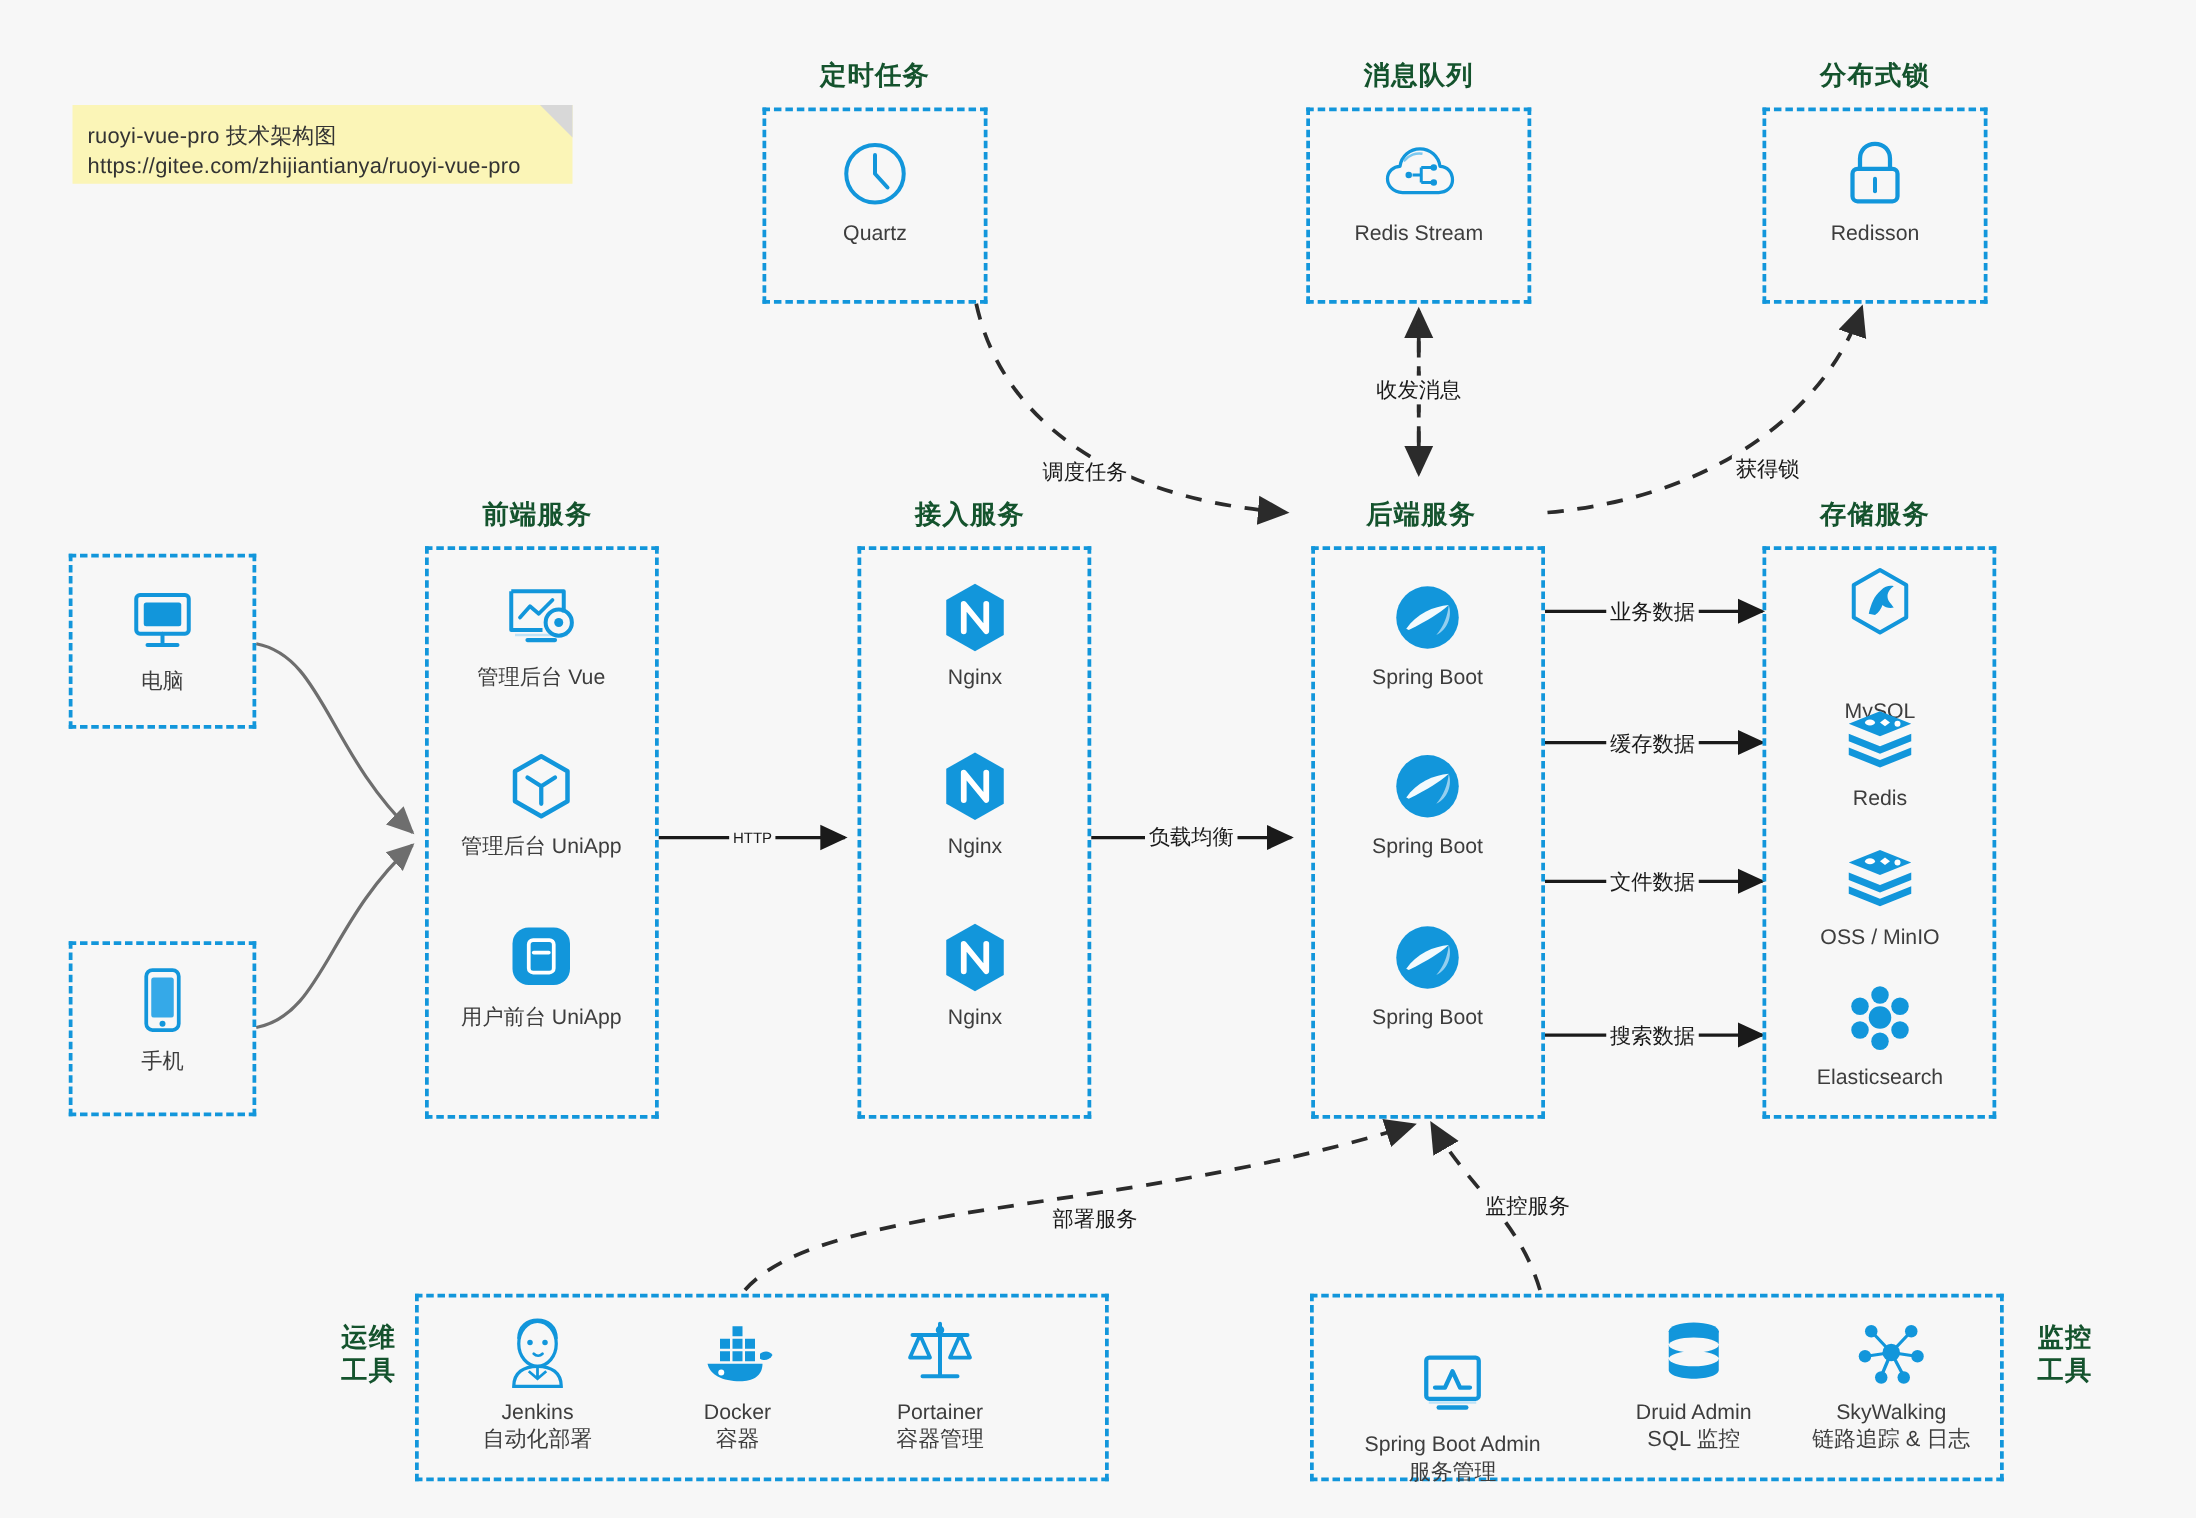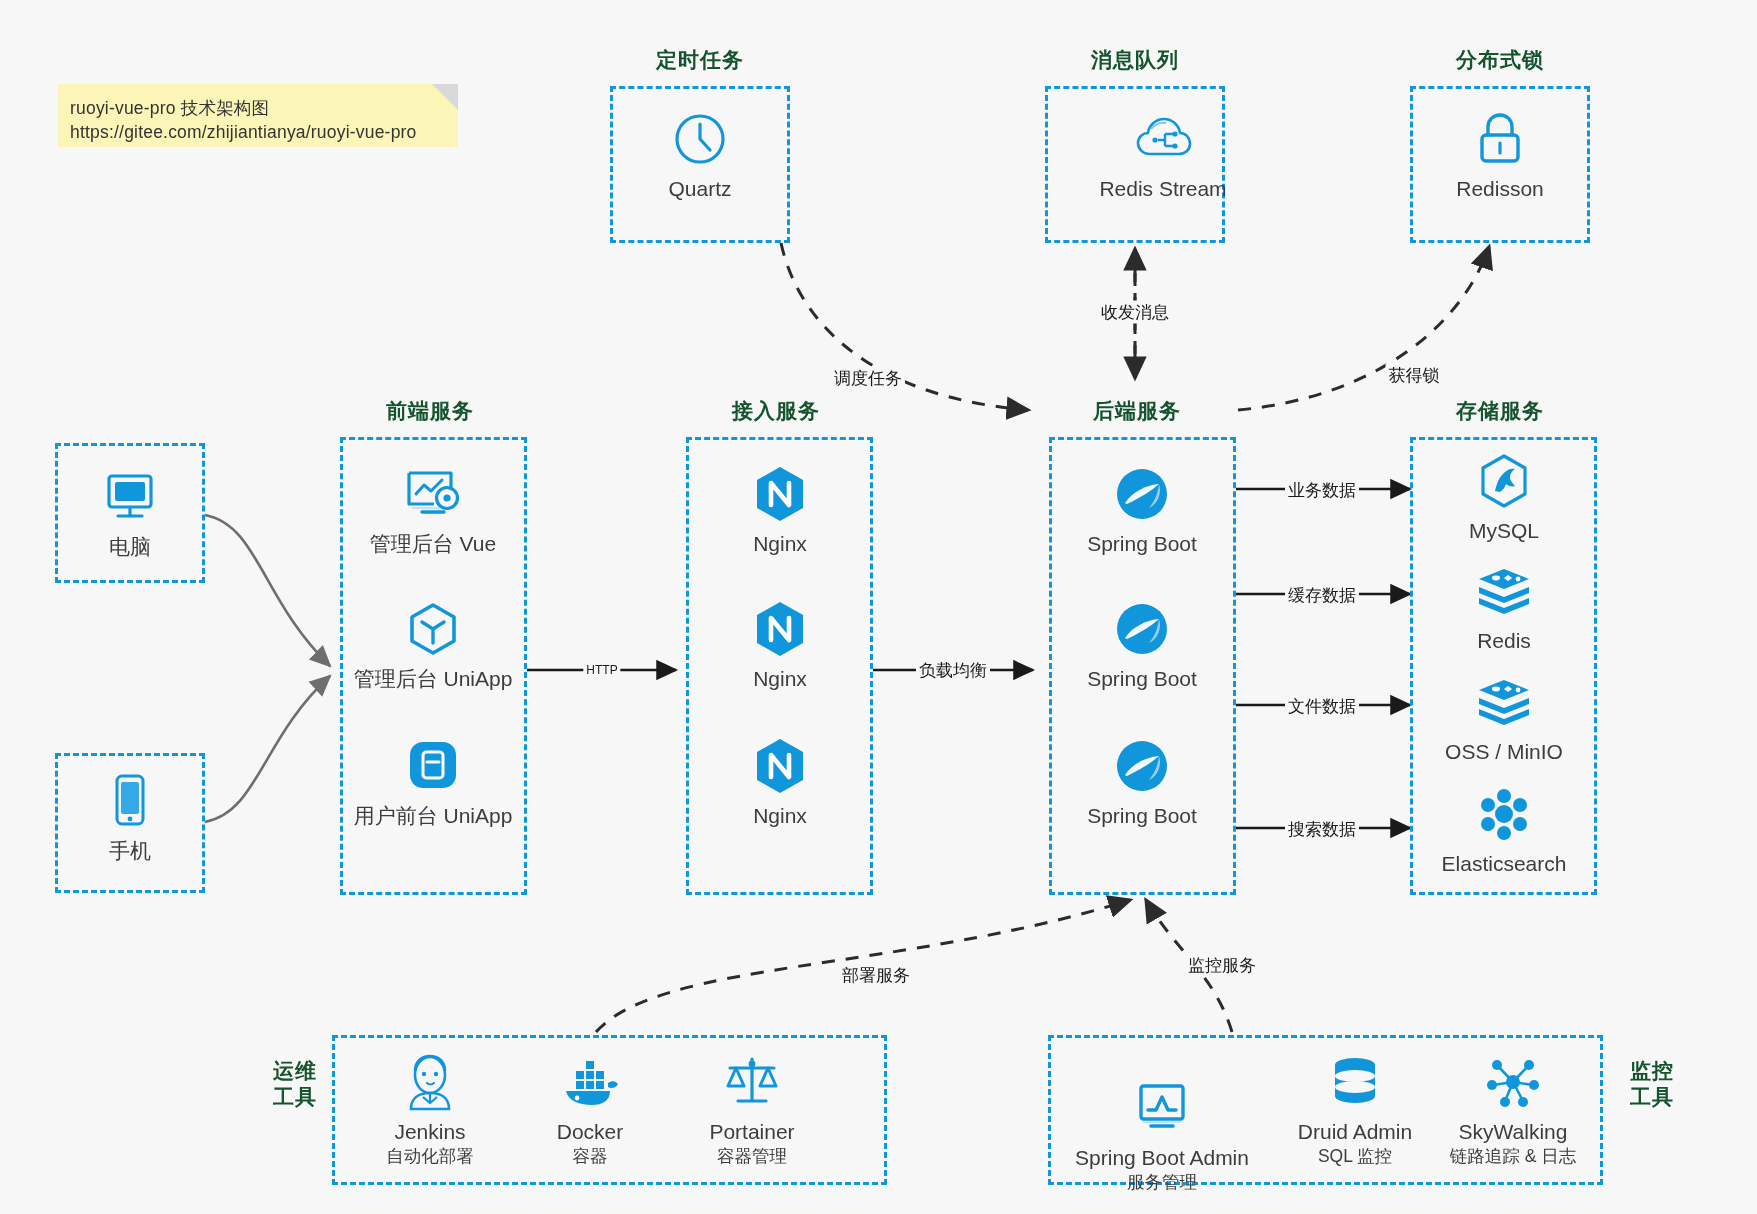--- a/index.html
+++ b/index.html
@@ -38,21 +38,21 @@
   .dbox{
     position:absolute;
     border:3px dashed #1296db;
     background:transparent;
     box-sizing:border-box;
   }
 
   
   .node{position:absolute;display:flex;flex-direction:column;align-items:center;justify-content:flex-start;}
   .node .ic{display:flex;align-items:center;justify-content:center;height:58px;}
-  .node .lb{margin-top:8px;color:#3d3d3d;font-size:21px;white-space:nowrap;text-align:center;line-height:1.25;}
+  .node .lb{margin-top:8px;color:#3d3d3d;font-size:17px;white-space:nowrap;text-align:center;line-height:1.25;}
   .node .lb2{color:#3d3d3d;font-size:17.5px;white-space:nowrap;text-align:center;line-height:1.3;}
 
   
   .elabel{
     position:absolute;color:#1a1a1a;font-size:12px;white-space:nowrap;
     background:#f7f7f7;padding:0 3px;transform:translate(-50%,-50%);
   }
   .elabel.cn{font-size:17px;}
 </style>
 </head>
@@ -110,21 +110,21 @@
       <svg width="56" height="56" viewBox="0 0 56 56">
         <circle cx="28" cy="28" r="23" fill="none" stroke="#1296db" stroke-width="3.2"></circle>
         <path d="M28 13 L28 28 L38 39" fill="none" stroke="#1296db" stroke-width="3.2" stroke-linecap="round" stroke-linejoin="round"></path>
       </svg>
     </div>
     <div class="lb">Quartz</div>
   </div>
 
   <div class="gtitle" style="left:1045px;top:46px;width:180px;">消息队列</div>
   <div class="dbox" style="left:1045px;top:86px;width:180px;height:157px;"></div>
-  <div class="node" style="left:1108px;top:110px;width:110px;">
+  <div class="node" style="left:1080px;top:110px;width:110px;">
     <div class="ic">
       <svg width="58" height="52" viewBox="0 0 58 52">
         <path d="M16 41 C8 41 4 35 4 30 C4 24 9 20 14 20 C15 12 22 6 30 6 C38 6 45 12 46 20 C52 20 56 25 56 31 C56 37 51 41 45 41 Z" fill="none" stroke="#1296db" stroke-width="2.6" stroke-linejoin="round"></path>
         <path d="M24 27 L31 27 M31 21 L31 33 M31 21 L39 21 M31 33 L39 33" fill="none" stroke="#1296db" stroke-width="2.4"></path>
         <circle cx="21" cy="27" r="2.6" fill="#1296db"></circle>
         <circle cx="41" cy="21" r="2.6" fill="#1296db"></circle>
         <circle cx="41" cy="33" r="2.6" fill="#1296db"></circle>
         <path d="M17 16 C21 11 27 9 32 10" fill="none" stroke="#7cc8ef" stroke-width="2"></path>
       </svg>
     </div>
@@ -271,21 +271,21 @@
         <path d="M12 38 C20 26 34 20 46 19 C38 26 30 31 14 39 Z" fill="#ffffff" opacity="0.95"></path>
         <path d="M46 19 C49 28 45 39 36 43 C42 36 45 28 46 19 Z" fill="#ffffff" opacity="0.55"></path>
       </svg>
     </div>
     <div class="lb">Spring Boot</div>
   </div>
 
   <div class="gtitle" style="left:1410px;top:397px;width:180px;">存储服务</div>
   <div class="dbox" style="left:1410px;top:437px;width:187px;height:458px;"></div>
 
-  <div class="node" style="left:1430px;top:452px;width:148px;">
+  <div class="node" style="left:1430px;top:452px;width:148px;gap:40px;">
     <div class="ic">
       <svg width="54" height="56" viewBox="0 0 54 56">
         <path d="M27 3 L48 15 L48 41 L27 53 L6 41 L6 15 Z" fill="none" stroke="#1296db" stroke-width="3.2" stroke-linejoin="round"></path>
         <path d="M18 38 C20 30 22 24 28 19 C31 16 35 15 38 16 C35 18 33 21 33 24 C33 28 36 30 38 33 C35 34 31 33 29 31 C28 34 26 37 23 39 Z" fill="#1296db"></path>
       </svg>
     </div>
     <div class="lb">MySQL</div>
   </div>
 
   <div class="node" style="left:1430px;top:562px;width:148px;">

